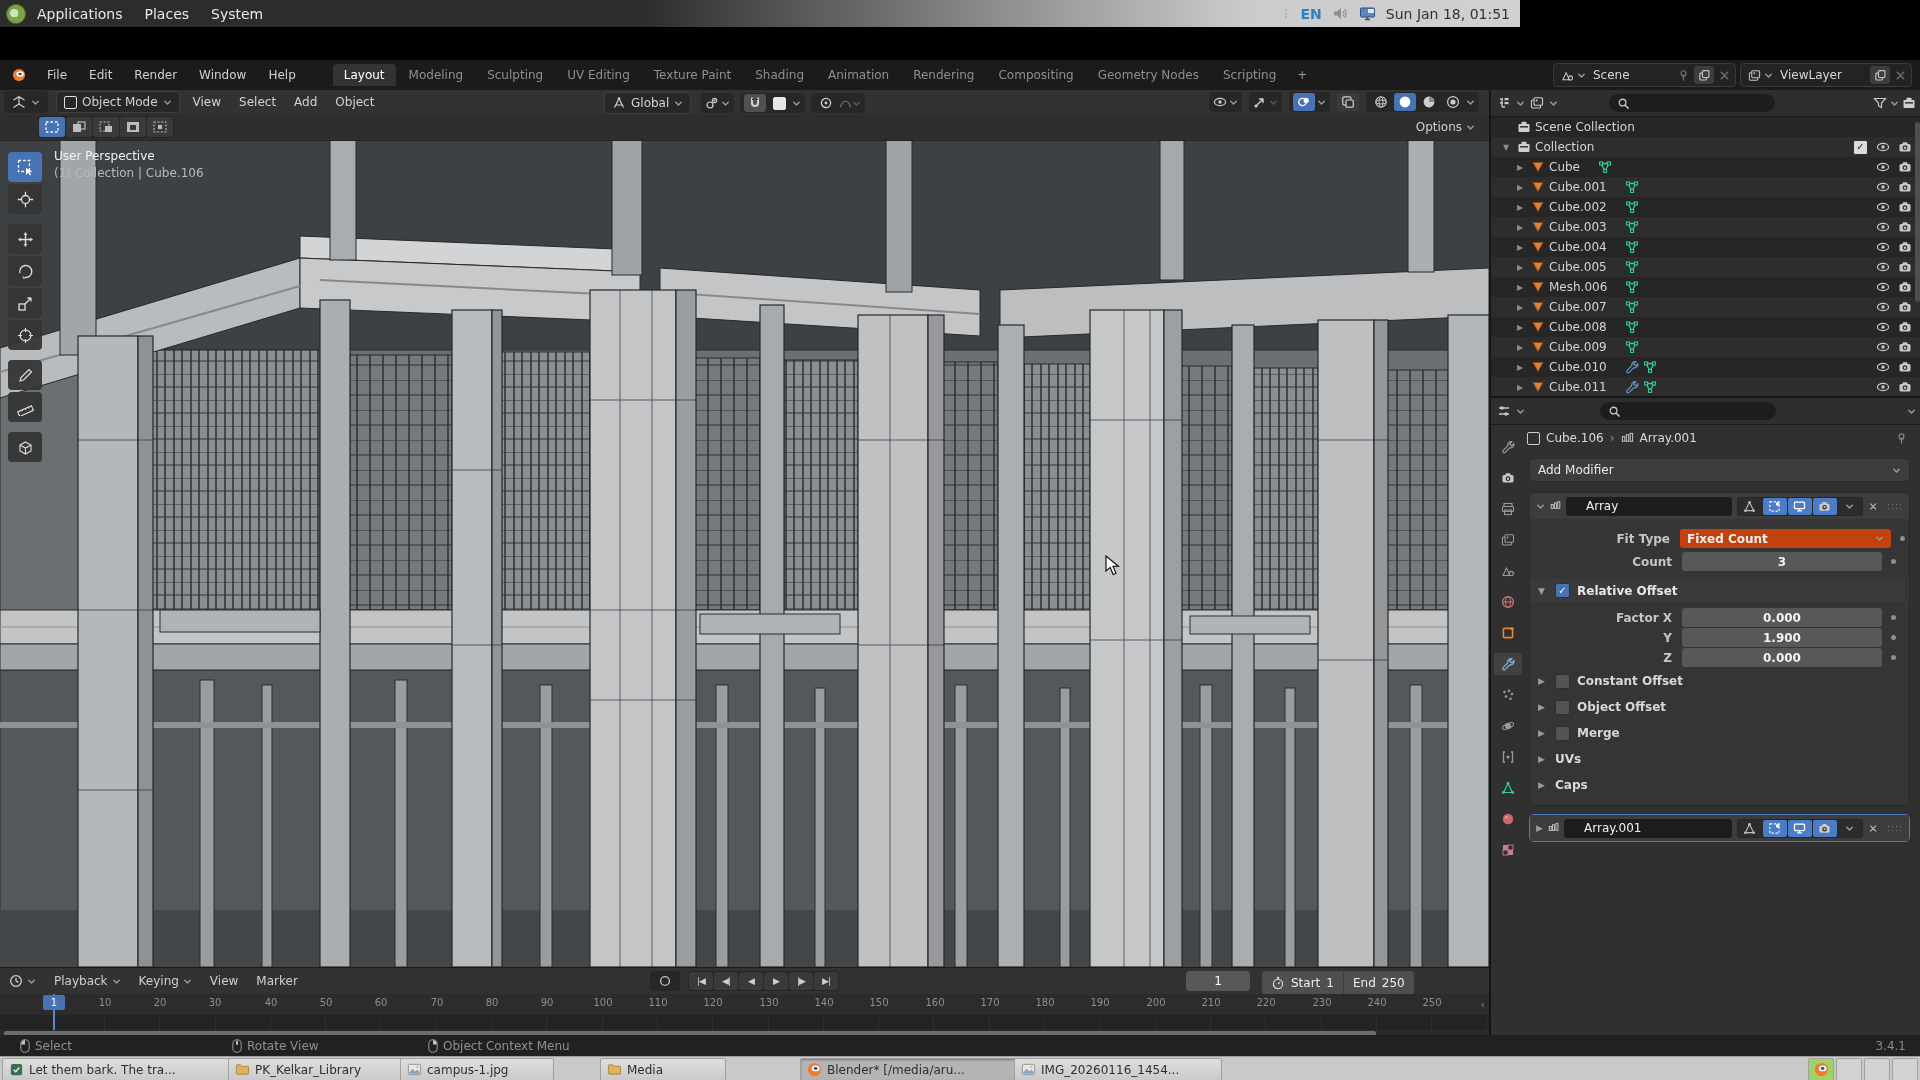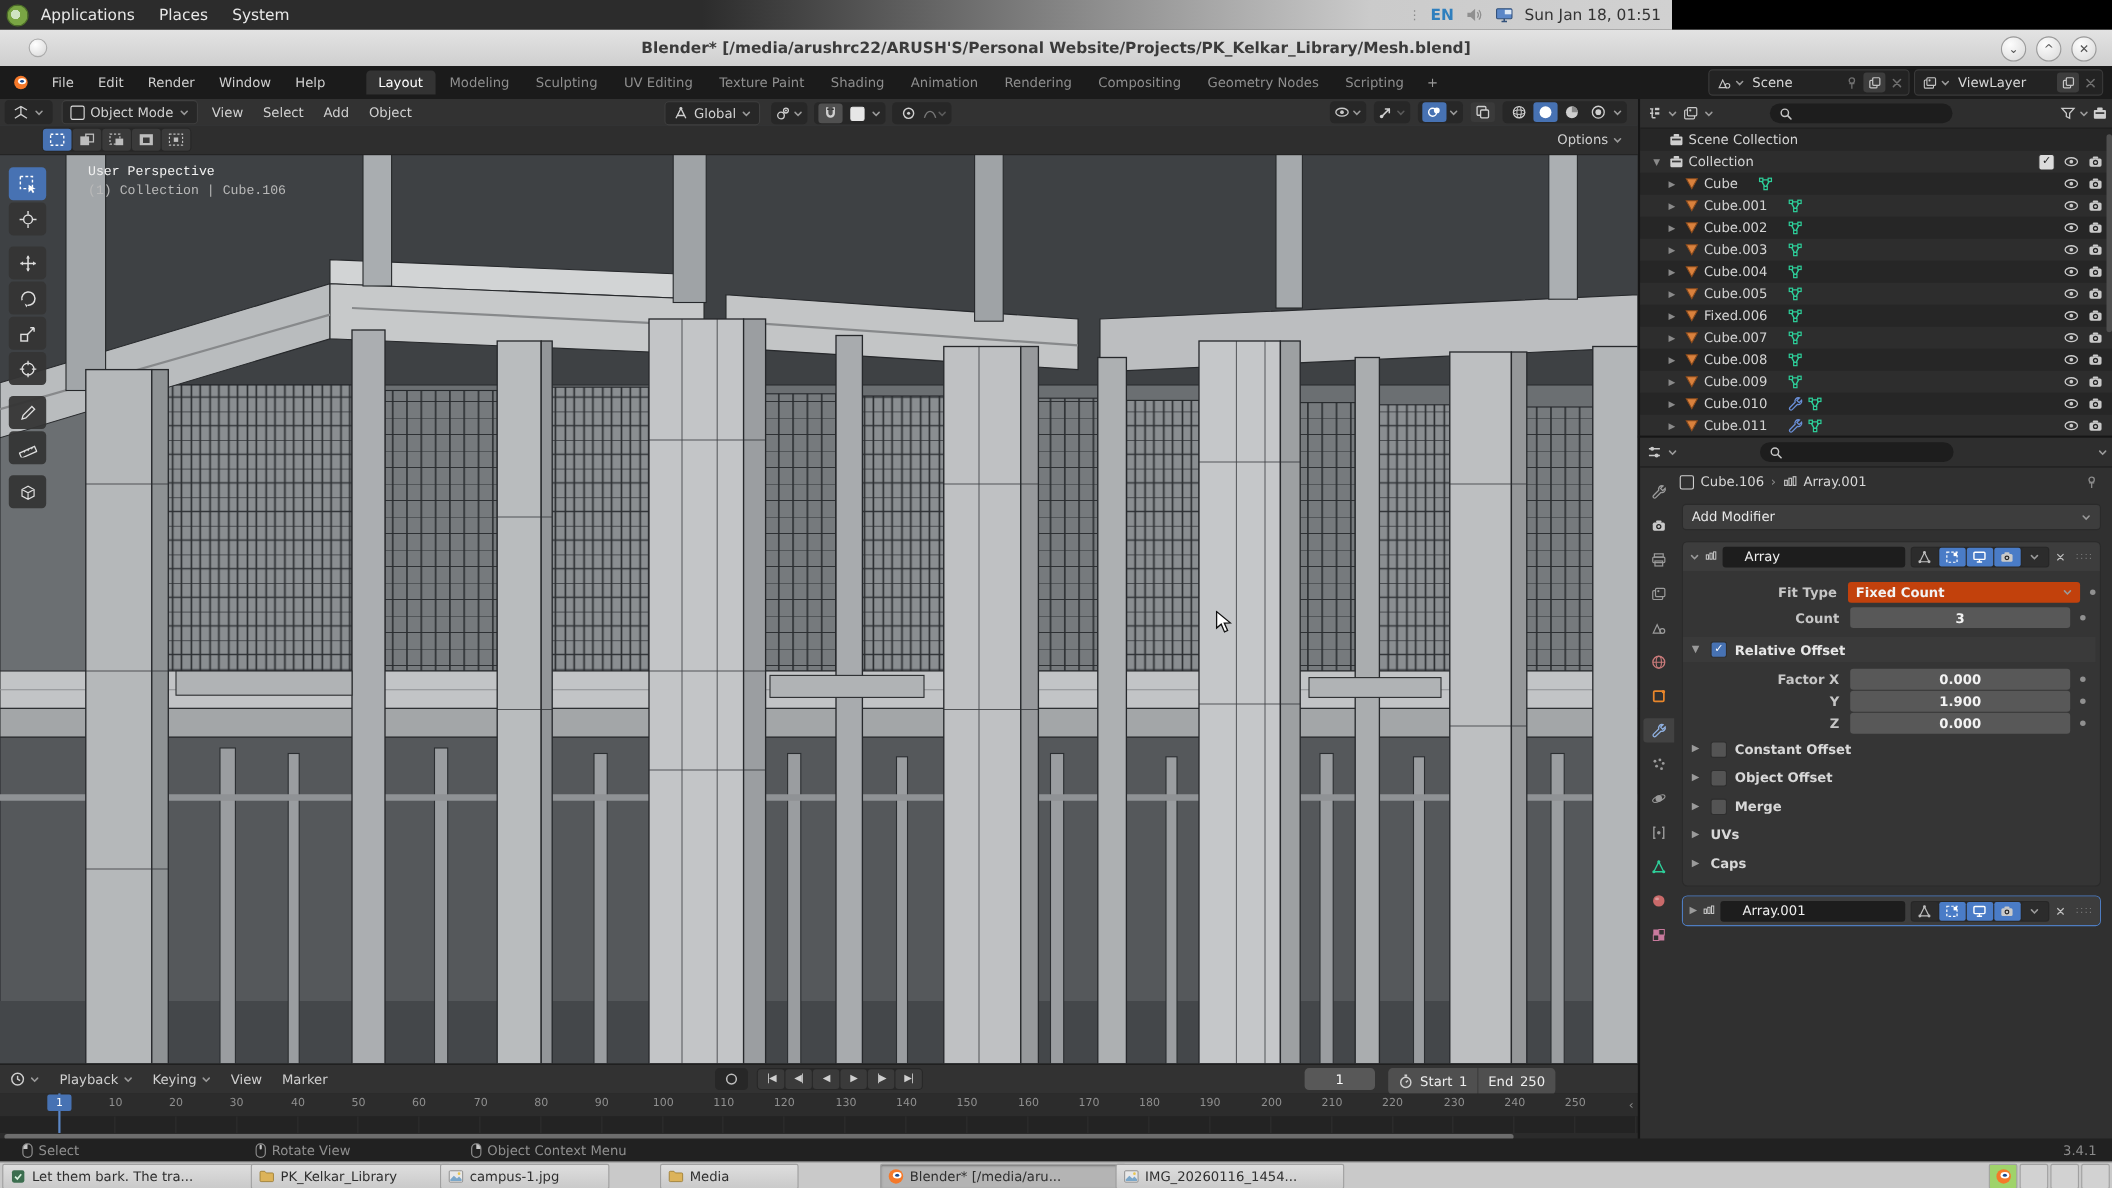--- a/index.html
+++ b/index.html
@@ -74,21 +74,21 @@
   .icon14.white{color:#fff;}
 
   .vp-tools{position:absolute;left:0;top:24px;width:1489px;height:26px;background:#2e2e2e;
     display:flex;align-items:center;z-index:4;color:#cfcfcf;border-bottom:1px solid #242424;}
   .selmode{display:flex;gap:1px;margin-left:38px;background:#272727;border-radius:4px;padding:1px;}
   .selmode .sbtn{width:26px;height:20px;border-radius:3px;display:flex;align-items:center;justify-content:center;background:#3a3a3a;}
   .selmode .sbtn.on{background:#4772b3;}
   .vp-options{margin-left:auto;margin-right:14px;display:flex;align-items:center;gap:4px;color:#d0d0d0;}
 
   #scene{position:absolute;left:0;top:50px;}
-  .vp-overlay{position:absolute;left:80px;top:58px;z-index:3;line-height:17px;font-family:Liberation Mono, monospace;}
+  .vp-overlay{position:absolute;left:54px;top:58px;z-index:3;line-height:17px;}
   .vp-overlay .l1{color:#f2f2f2;font-size:12px;}
   .vp-overlay .l2{color:#b9b9b9;font-size:12px;}
 
   #toolbar{position:absolute;left:8px;top:62px;width:36px;display:flex;flex-direction:column;gap:2px;z-index:4;}
   .tool{width:34px;height:30px;border-radius:4px;background:#353535f2;display:flex;align-items:center;justify-content:center;}
   .tool.active{background:#4772b3;}
   .tool .ticon{width:17px;height:17px;color:#dcdcdc;}
   .tgap{height:6px;}
 
   #cursor{position:absolute;left:1105px;top:465px;z-index:9;width:18px;height:22px;}
@@ -434,29 +434,20 @@
       <svg class="tray-icon">
           <use href="#i-speaker"></use>
         </svg>
       <svg class="tray-icon">
           <use href="#i-screen"></use>
         </svg>
       <span>Sun Jan 18, 01:51</span>
     </div>
   </div>
 
-  <div id="titlebar" class="abs">
-    <span class="wdot"></span>
-    <span class="title">Blender* [/media/arushrc22/ARUSH'S/Personal Website/Projects/PK_Kelkar_Library/Mesh.blend]</span>
-    <div class="winbtns">
-      <span class="winbtn">⌄</span>
-      <span class="winbtn">^</span>
-      <span class="winbtn">✕</span>
-    </div>
-  </div>
 
   <div id="topbar" class="abs">
     <svg class="blogo" viewBox="0 0 16 16">
         <use href="#i-blender"></use>
       </svg>
     <span class="tmenu">File</span>
     <span class="tmenu">Edit</span>
     <span class="tmenu">Render</span>
     <span class="tmenu">Window</span>
     <span class="tmenu">Help</span>
@@ -1102,21 +1093,21 @@
           <svg class="icon13">
             <use href="#i-cam"></use>
           </svg>
         </span>
       </div>
     <div class="orow">
         <span class="twist ind1">▶</span>
         <svg class="icon13">
           <use href="#i-tri"></use>
         </svg>
-        <span>Fixed.006</span>
+        <span>Mesh.006</span>
         <svg class="icon13" style="margin-left:14px">
           <use href="#i-meshdata"></use>
         </svg>
         <span class="rericons">
           <svg class="icon13">
             <use href="#i-eye"></use>
           </svg>
           <svg class="icon13">
             <use href="#i-cam"></use>
           </svg>

